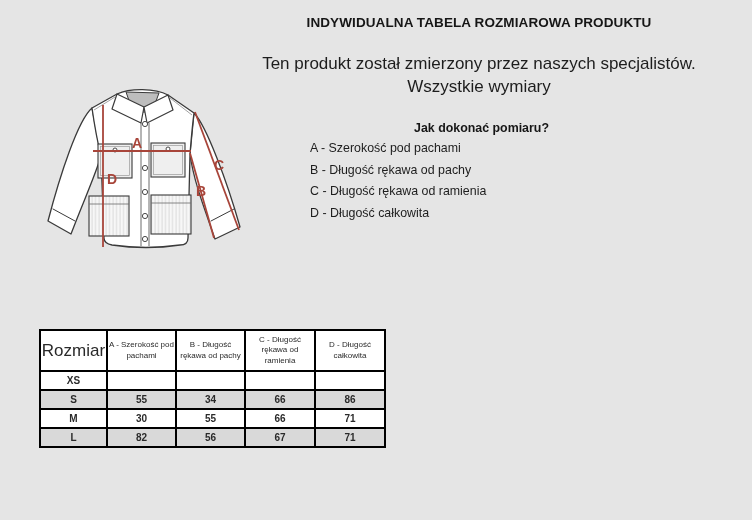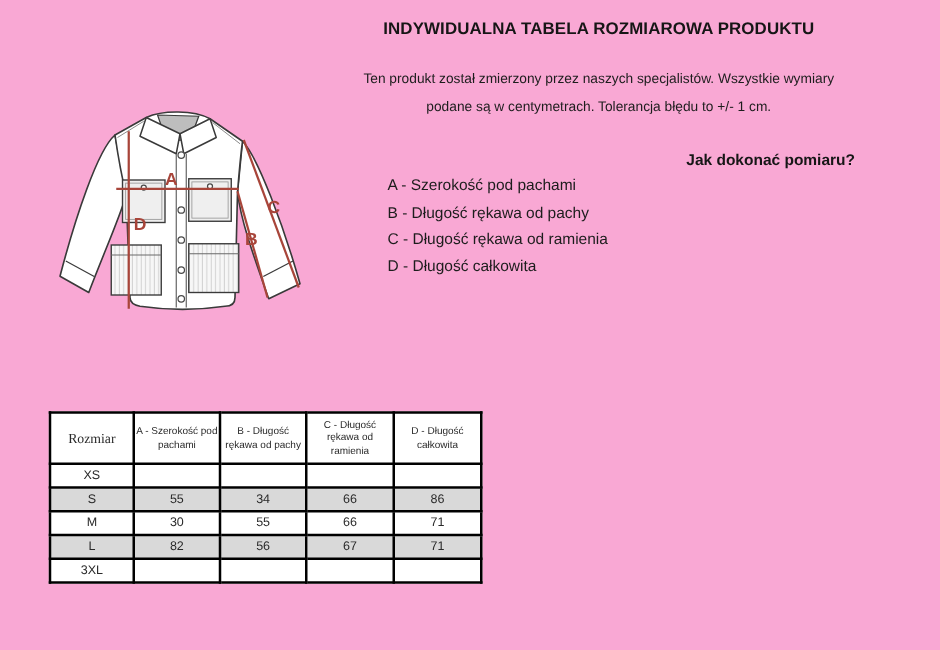--- a/index.html
+++ b/index.html
@@ -1,63 +1,62 @@
 <!DOCTYPE html>
 <html><head>
 <meta charset="utf-8">
 <style>
   html, body { margin:0; padding:0; background:#ffffff; }
   #canvas {
-    position:relative; width:752px; height:520px; background:#f9a8d4;
+    position:relative; width:752px; height:520px; background:#e5e5e5;
     font-family:"Liberation Sans", sans-serif; color:#1c1c1c; overflow:hidden;
   }
   .doc-title {
     position:absolute; top:15px; left:259px; width:440px;
     text-align:center; font-size:13.5px; font-weight:bold; letter-spacing:0.1px;
     color:#161616;
   }
   .intro {
     position:absolute; top:52px; left:238px; width:482px;
-    text-align:center; font-size:11px; line-height:23px; color:#1d1d1d;
+    text-align:center; font-size:17px; line-height:23px; color:#1d1d1d;
   }
   .howto-heading {
     position:absolute; top:121px; left:279px; width:405px;
-    text-align:right; font-size:12.4px; font-weight:bold; color:#161616;
+    text-align:center; font-size:12.4px; font-weight:bold; color:#161616;
   }
   .measure-list {
     position:absolute; top:138px; left:310px;
     font-size:12.4px; line-height:21.6px; color:#1d1d1d;
   }
   .jacket-figure { position:absolute; left:35px; top:78px; width:245px; height:185px; }
 
   table.size-table {
     position:absolute; left:39px; top:329px;
     border-collapse:collapse; table-layout:fixed; background:#ffffff;
   }
   .size-table th, .size-table td {
     border:2px solid #000000; text-align:center; vertical-align:middle;
     padding:0; overflow:hidden;
   }
   .size-table th { font-weight:normal; height:35px; color:#2a2a2a; }
-  .size-table th.col-size { width:65px; font-size:11px;font-family:Liberation Serif, serif; }
+  .size-table th.col-size { width:65px; font-size:17px; }
   .size-table th.col-dim  { width:65px; font-size:8px; line-height:10.5px; padding:2px 1px; }
   .size-table th.col-dim-wide { width:66px; }
-  .size-table td { height:17px; font-size:10px; color:#2a2a2a; }
+  .size-table td { height:17px; font-size:10px; color:#2a2a2a;font-weight:bold; }
   .size-table tr.shaded td { background:#d9d9d9; }
 </style>
 </head>
 <body>
 
 <div id="canvas">
 
   <div class="doc-title">INDYWIDUALNA TABELA ROZMIAROWA PRODUKTU</div>
 
   <div class="intro">
     <div>Ten produkt został zmierzony przez naszych specjalistów. Wszystkie wymiary</div>
-    <div>podane są w centymetrach. Tolerancja błędu to +/- 1 cm.</div>
   </div>
 
   <div class="howto-heading">Jak dokonać pomiaru?</div>
 
   <div class="measure-list">
     <div>A - Szerokość pod pachami</div>
     <div>B - Długość rękawa od pachy</div>
     <div>C - Długość rękawa od ramienia</div>
     <div>D - Długość całkowita</div>
   </div>
@@ -171,23 +170,16 @@
         <td>66</td>
         <td>71</td>
       </tr>
       <tr class="shaded">
         <td>L</td>
         <td>82</td>
         <td>56</td>
         <td>67</td>
         <td>71</td>
       </tr>
-      <tr>
-        <td>3XL</td>
-        <td></td>
-        <td></td>
-        <td></td>
-        <td></td>
-      </tr>
     </tbody>
   </table>
 
 </div>
 
 </body></html>

